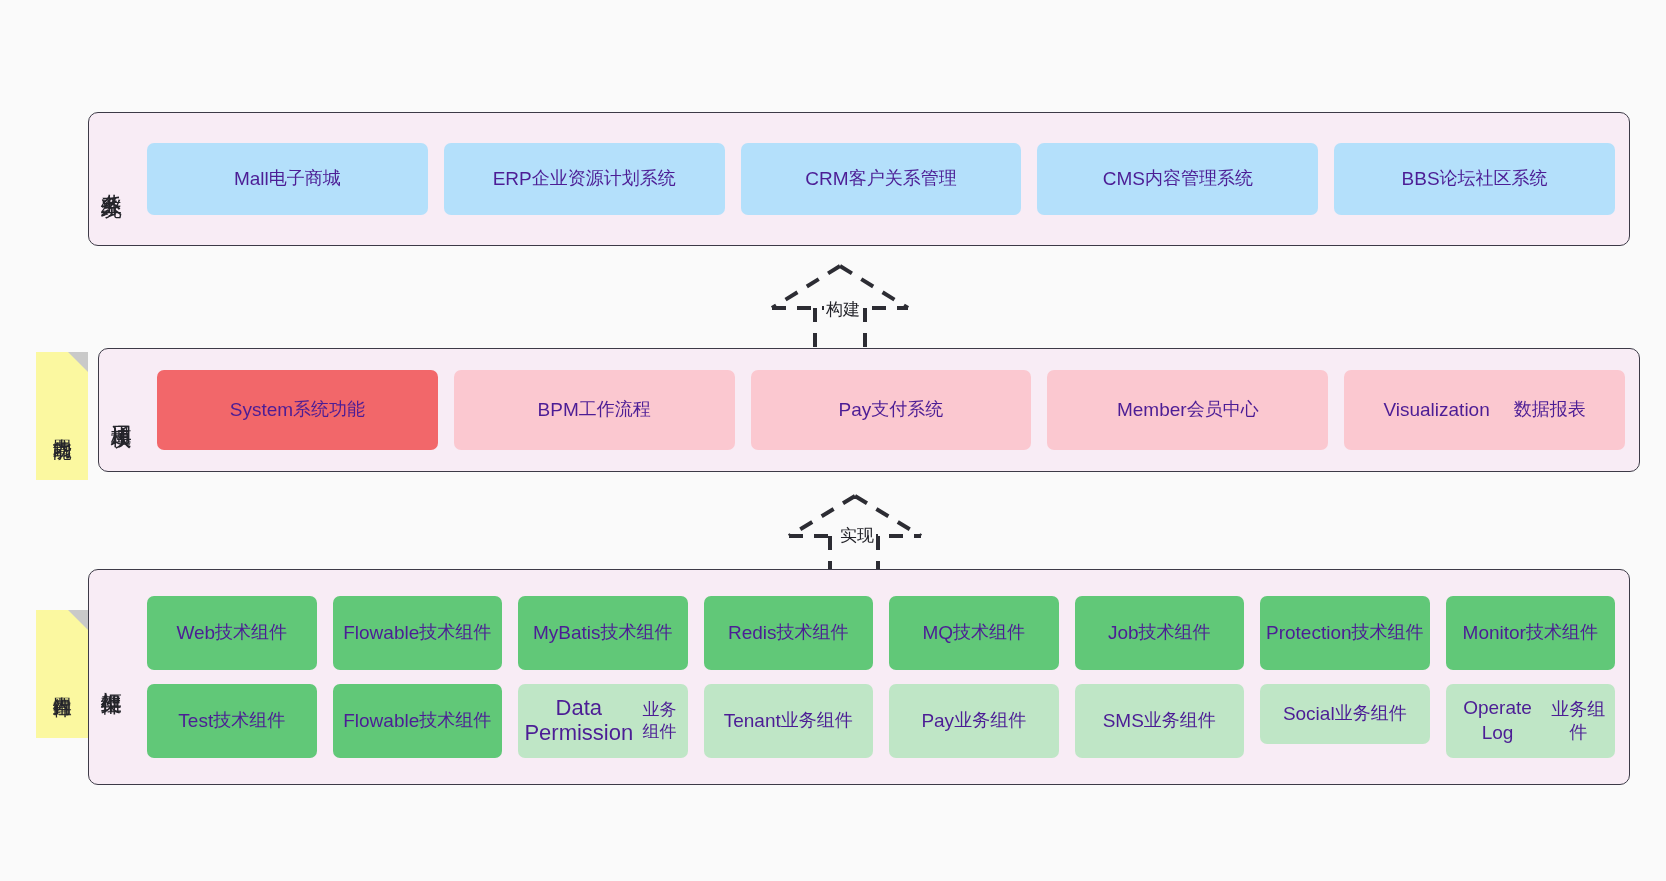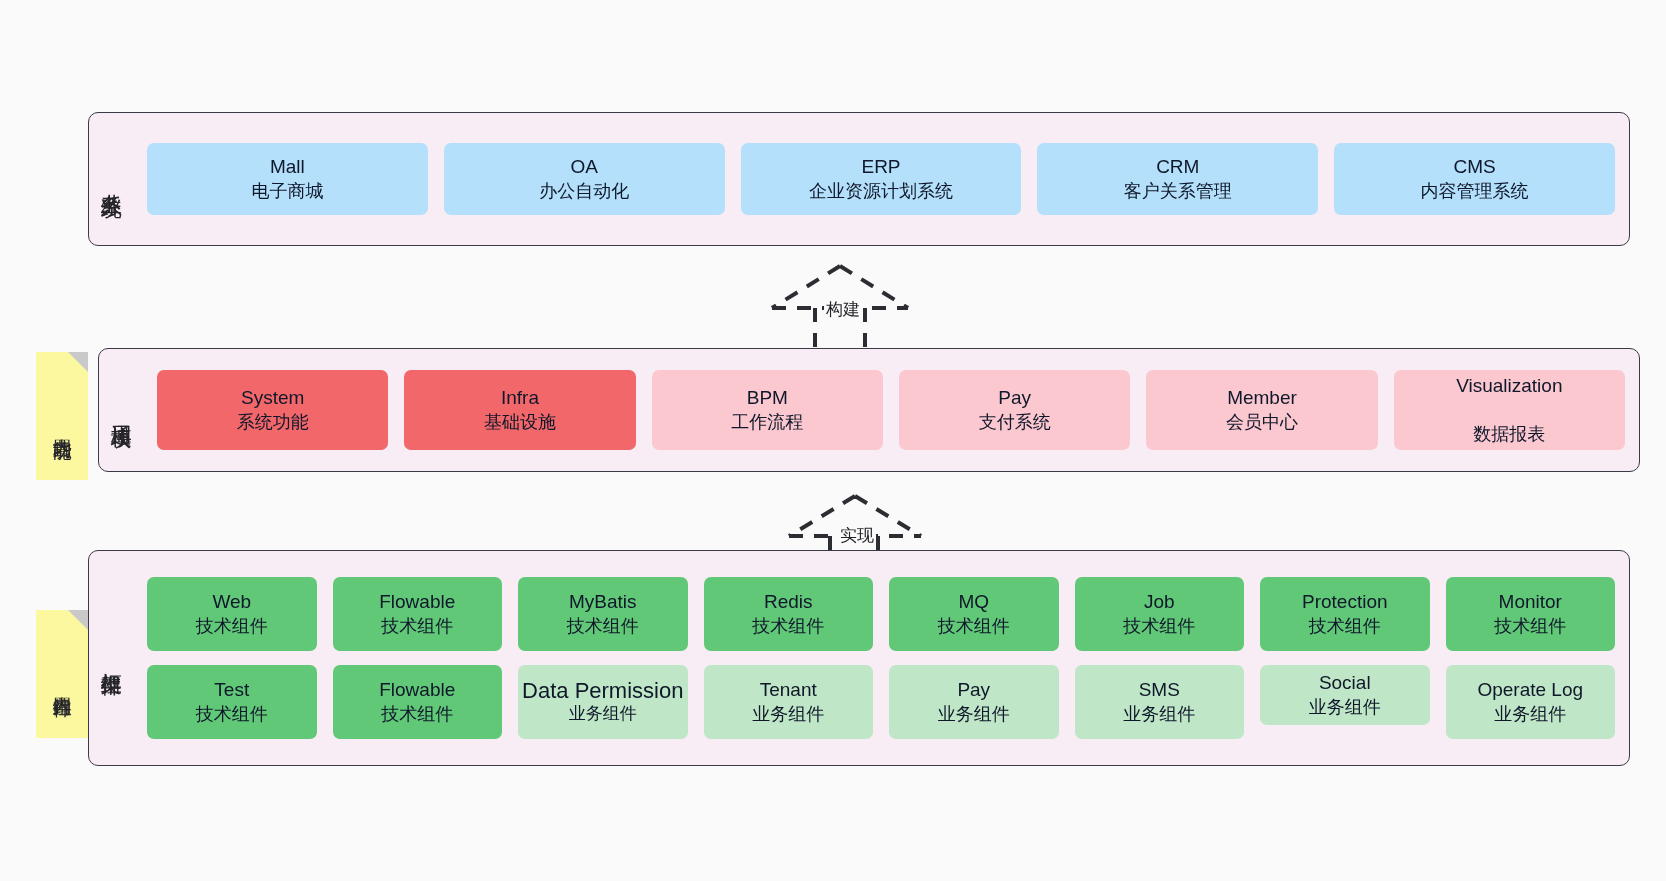--- a/index.html
+++ b/index.html
@@ -53,25 +53,25 @@
     display: flex;
     gap: 16px;
     align-items: stretch;
   }
 
   
   .card {
     flex: 1 1 0;
     border-radius: 7px;
     display: flex;
-    flex-direction: column;
+    flex-direction: row;
     align-items: center;
     justify-content: center;
     text-align: center;
-    color: #0f172a;
+    color: #4c1d95;
     line-height: 1.3;
     padding: 6px 4px;
   }
   .card .t1 { font-size: 19px; }
   .card .t2 { font-size: 18px; }
   .card.small .t1 { font-size: 22px; }
   .card.small .t2 { font-size: 17px; }
 
   .c-blue       { background: #b4e0fb; }
   .c-red        { background: #f2676a; }
@@ -127,34 +127,34 @@
 
   <div class="layer" id="layer-business" style="left:88px; top:112px; width:1542px; height:134px;">
     <div class="layer-title">业务系统</div>
     <div class="layer-body">
       <div class="row">
         <div class="card c-blue" style="height:72px;">
           <span class="t1">Mall</span>
           <span class="t2">电子商城</span>
         </div>
         <div class="card c-blue" style="height:72px;">
-          <span class="t1">OA</span>
-          <span class="t2">办公自动化</span>
-        </div>
-        <div class="card c-blue" style="height:72px;">
           <span class="t1">ERP</span>
           <span class="t2">企业资源计划系统</span>
         </div>
         <div class="card c-blue" style="height:72px;">
           <span class="t1">CRM</span>
           <span class="t2">客户关系管理</span>
         </div>
         <div class="card c-blue" style="height:72px;">
           <span class="t1">CMS</span>
           <span class="t2">内容管理系统</span>
+        </div>
+        <div class="card c-blue" style="height:72px;">
+          <span class="t1">BBS</span>
+          <span class="t2">论坛社区系统</span>
         </div>
       </div>
     </div>
   </div>
 
   <div class="arrow" style="left:760px; top:260px;">
     <svg width="160" height="96" viewBox="0 0 160 96">
       <path d="M 80 6 L 148 48 M 80 6 L 12 48 M 12 48 L 148 48" fill="none" stroke="#2c2c33" stroke-width="4" stroke-dasharray="14,11" stroke-linecap="butt"></path>
       <path d="M 55 48 L 55 92 M 105 48 L 105 92" fill="none" stroke="#2c2c33" stroke-width="4" stroke-dasharray="14,11"></path>
       <path d="M 55 92 L 105 92" fill="none" stroke="#2c2c33" stroke-width="4" stroke-dasharray="14,11"></path>
@@ -168,24 +168,20 @@
   </div>
 
   <div class="layer" id="layer-common" style="left:98px; top:348px; width:1542px; height:124px;">
     <div class="layer-title">通用模块</div>
     <div class="layer-body">
       <div class="row">
         <div class="card c-red" style="height:80px;">
           <span class="t1">System</span>
           <span class="t2">系统功能</span>
         </div>
-        <div class="card c-red" style="height:80px;">
-          <span class="t1">Infra</span>
-          <span class="t2">基础设施</span>
-        </div>
         <div class="card c-pink" style="height:80px;">
           <span class="t1">BPM</span>
           <span class="t2">工作流程</span>
         </div>
         <div class="card c-pink" style="height:80px;">
           <span class="t1">Pay</span>
           <span class="t2">支付系统</span>
         </div>
         <div class="card c-pink" style="height:80px;">
           <span class="t1">Member</span>
@@ -206,21 +202,21 @@
       <path d="M 55 86 L 103 86" fill="none" stroke="#2c2c33" stroke-width="4" stroke-dasharray="14,11"></path>
     </svg>
     <span class="arrow-label" style="left:63px; top:34px;">实现</span>
   </div>
 
   <div class="note" style="left:36px; top:610px; height:128px;">
     <span class="fold"></span>
     <span>内置组件</span>
   </div>
 
-  <div class="layer" id="layer-framework" style="left:88px; top:550px; width:1542px; height:216px;">
+  <div class="layer" id="layer-framework" style="left:88px; top:569px; width:1542px; height:216px;">
     <div class="layer-title">框架组件</div>
     <div class="layer-body" style="gap:14px;">
 
       <div class="row">
         <div class="card c-green" style="height:74px;">
           <span class="t1">Web</span>
           <span class="t2">技术组件</span>
         </div>
         <div class="card c-green" style="height:74px;">
           <span class="t1">Flowable</span>

